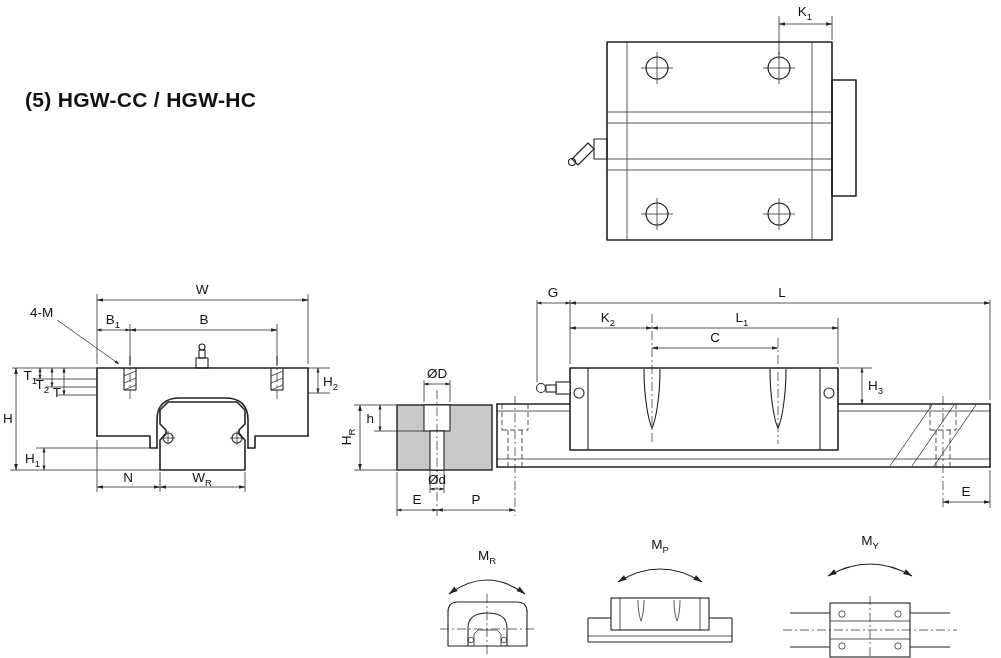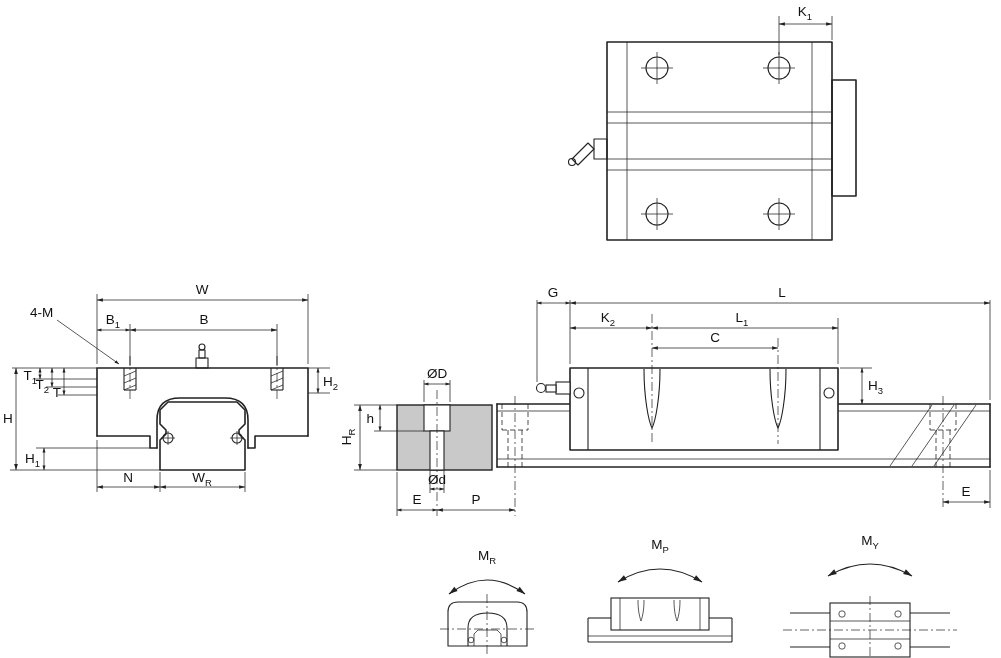--- a/index.html
+++ b/index.html
@@ -18,20 +18,21 @@
   .dim  { fill:none; stroke:#222; stroke-width:0.75; }
   .arrow{ fill:none; stroke:#222; stroke-width:1.1; }
   .center { fill:none; stroke:#222; stroke-width:0.7; stroke-dasharray:9 3 2 3; }
   .hid  { fill:none; stroke:#222; stroke-width:0.8; stroke-dasharray:5 3; }
   .gray { fill:#c9c9c9; stroke:#222; stroke-width:1.4; }
 </style>
 </head>
 <body>
 
 <div class="sheet">
+  <div class="title">(5) HGW-CC / HGW-HC</div>
 
   <svg width="1001" height="658" viewBox="0 0 1001 658">
     <defs>
       <marker id="arr" viewBox="0 0 10 10" refX="9.8" refY="5" markerWidth="11" markerHeight="8" orient="auto-start-reverse">
         <path d="M0,1.9 L10,5 L0,8.1 Z" fill="#222"></path>
       </marker>
       <marker id="arrs" viewBox="0 0 10 10" refX="9.8" refY="5" markerWidth="7" markerHeight="6" orient="auto-start-reverse">
         <path d="M0,1.6 L10,5 L0,8.4 Z" fill="#222"></path>
       </marker>
     </defs>

